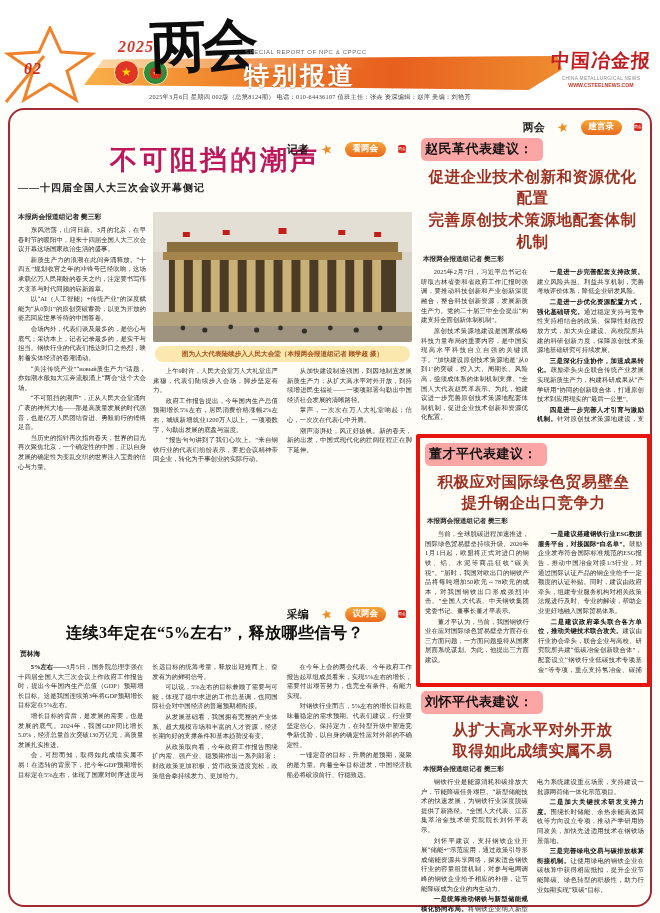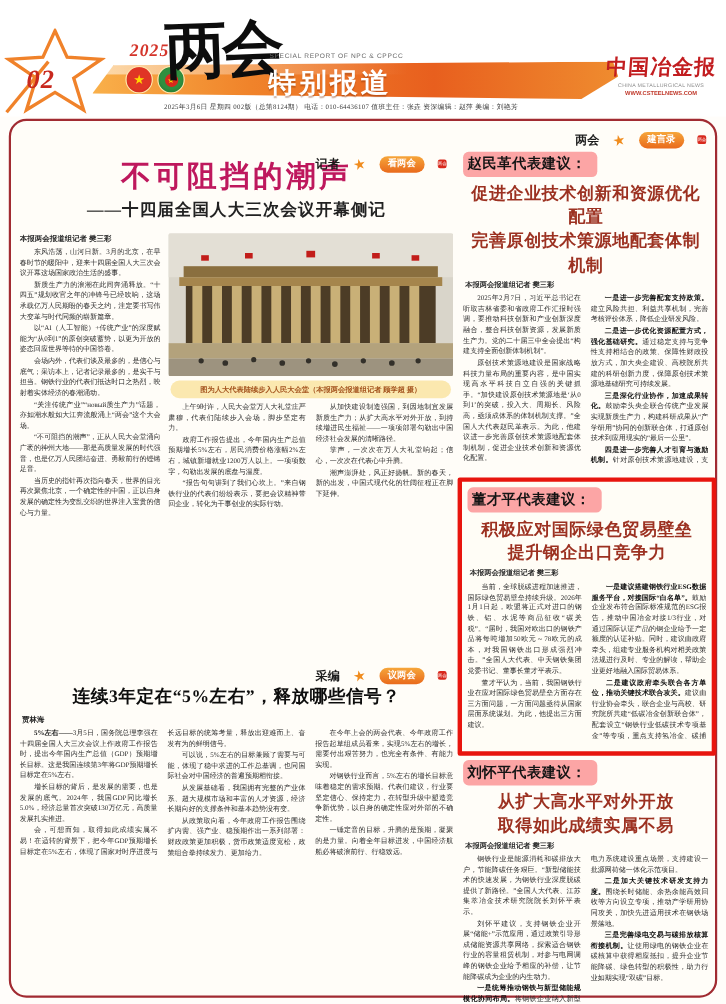--- a/index.html
+++ b/index.html
@@ -6,21 +6,21 @@
   html,body { background:#fff; }
   .page {
     position:relative; width:660px; height:913px; margin:0 auto;
     background:#fffdfa; overflow:hidden;
     font-family:"Liberation Serif", serif; color:#222;
   }
   
   .masthead { position:absolute; top:0; left:0; width:660px; height:106px; background:#fff; }
   .star-block { position:absolute; left:4px; top:26px; width:92px; height:78px; }
   .star-block svg { position:absolute; left:0; top:0; }
-  .page-num { position:absolute; left:20px; top:34px; font-size:24px; font-weight:900; color:#c8281e; font-style:italic; letter-spacing:1px; }
+  .page-num { position:absolute; left:20px; top:34px; font-size:16px; font-weight:900; color:#c8281e; font-style:italic; letter-spacing:1px; }
   .ribbon {
     position:absolute; left:84px; top:56px; width:478px; height:34px;
     background:linear-gradient(90deg,#f9b04a 0%,#f0832a 30%,#e85f1e 65%,#ef8c2f 100%);
     clip-path:polygon(0% 85%, 4% 10%, 99% 0%, 100% 40%, 93% 100%);
   }
   .ribbon-sheen { position:absolute; left:84px; top:56px; width:478px; height:12px;
     background:linear-gradient(90deg,rgba(255,255,255,.55),rgba(255,255,255,0) 60%);
     clip-path:polygon(0% 100%, 5% 10%, 99% 0%, 95% 100%); }
   .year { position:absolute; left:118px; top:38px; font-size:16px; font-weight:900; font-style:italic; color:#d4342a; letter-spacing:1px; }
   .emblem { position:absolute; top:60px; width:25px; height:25px; border-radius:50%; border:1.5px solid #ffe9b0; display:flex; align-items:center; justify-content:center; font-size:12px; color:#ffd700; }
@@ -46,21 +46,21 @@
   
   .badge { display:flex; align-items:center; gap:12px; height:18px; }
   .badge-prefix { font-size:11px; font-weight:900; color:#1c1c1c; }
   .badge-star { color:#f08c1e; font-size:13px; transform:rotate(-12deg); line-height:1; }
   .badge-pill { background:linear-gradient(180deg,#f6a63a,#e96a1c); color:#fff; font-size:8.5px; font-weight:700; padding:1.5px 8px; border-radius:9px; font-family:"Liberation Sans",sans-serif; }
   .badge-seal { width:8px; height:8px; background:#d8281c; border-radius:2px; color:#fff; font-size:4px; line-height:8px; text-align:center; overflow:hidden; }
   
   .lead-head { position:relative; height:64px; }
   .lead-badge { position:absolute; right:6px; top:-2px; }
   .lead-title { text-align:center; font-size:27px; font-weight:900; color:#be185d; letter-spacing:3px; margin-top:24px; }
-  .lead-subtitle { text-align:center; font-size:15px; font-weight:700; color:#222; margin-top:3px; letter-spacing:1px; }
+  .lead-subtitle { font-size:10px; font-weight:700; color:#222; margin-top:3px; letter-spacing:1px; }
   .lead-top { display:flex; gap:7px; height:382px; margin-top:6px; }
   .col-a { width:128px; overflow:hidden; }
   .byline { font-size:6.8px; font-weight:700; color:#2a2a2a; margin-bottom:3px; }
   .para { font-size:6.4px; line-height:1.5; text-align:justify; text-indent:2em; color:#2c2c2c; margin-bottom:1px; }
   .para b { font-weight:900; color:#111; }
   .lead-right { flex:1; display:flex; flex-direction:column; min-width:0; }
   .photo { width:100%; height:130px; border-radius:2px; overflow:hidden; }
   .caption-box { background:#fbe8af; border-radius:9px; margin:4px 2px; padding:3.5px 6px; text-align:center; font-size:6.6px; font-weight:700; color:#a3521d; }
   .lead-body { flex:1; columns:2; column-gap:9px; overflow:hidden; }
   .rule { height:2px; margin:7px 4px 4px; background:linear-gradient(90deg,rgba(140,60,20,0),#94431a 12%,#7a2f10 50%,#94431a 88%,rgba(140,60,20,0)); }

